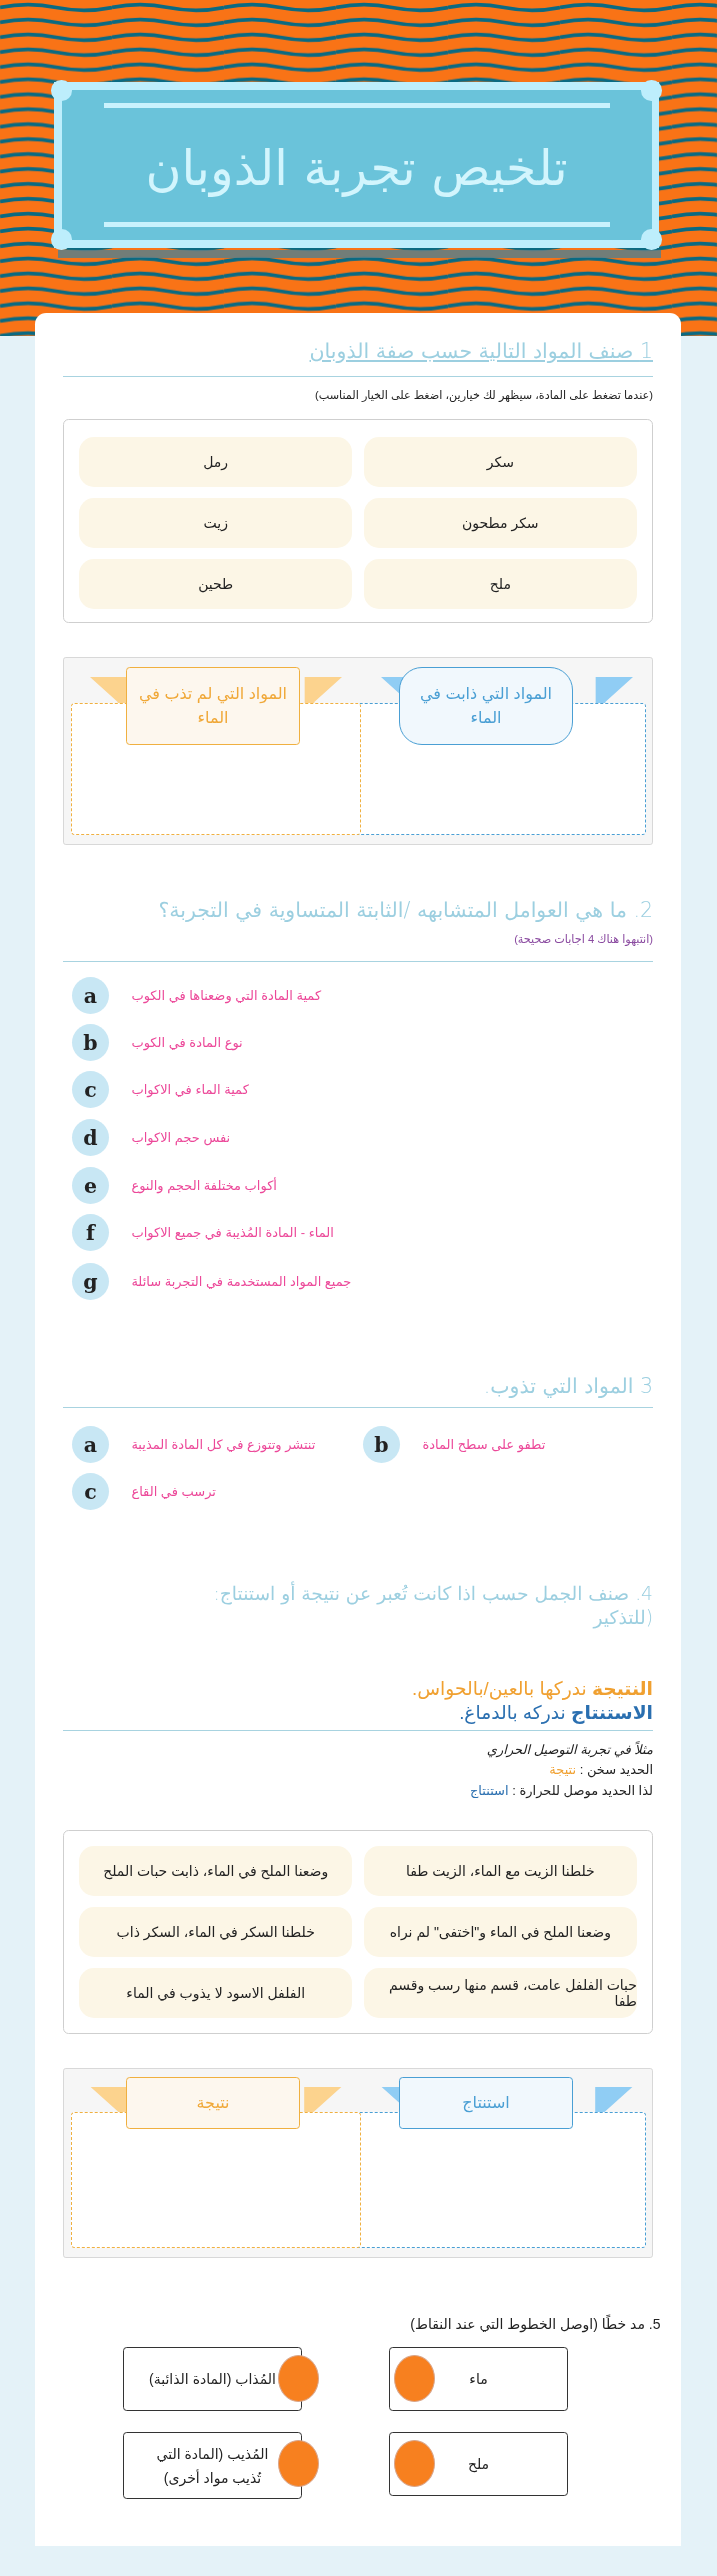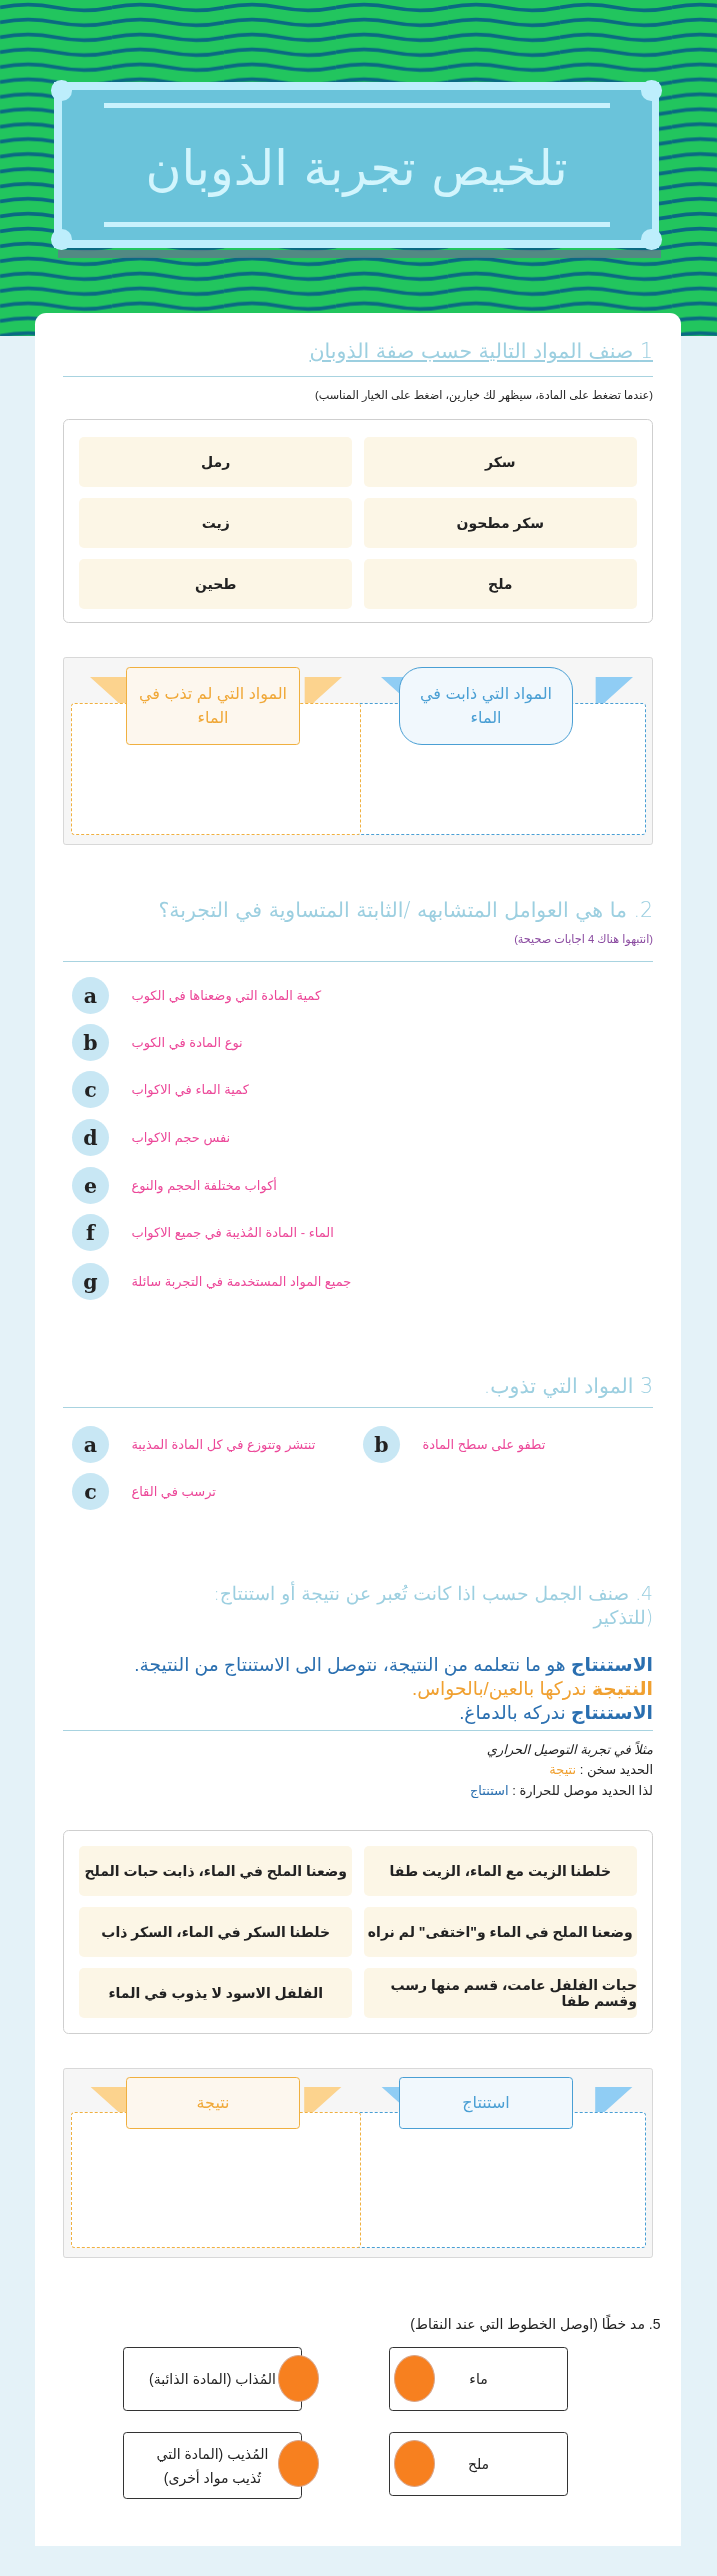--- a/index.html
+++ b/index.html
@@ -7,21 +7,21 @@
   body {
     height: 2576px;
     background: #e4f2f8;
     font-family: "Liberation Sans", "DejaVu Sans", sans-serif;
     position: relative;
     overflow: hidden;
   }
   
   .wave-bg {
     position: absolute; left: 0; top: 0; width: 717px; height: 336px;
-    background-color: #22c55e;
+    background-color: #f97316;
     overflow: hidden;
   }
   .wave-bg svg { position: absolute; left: 0; top: 0; }
   .banner-shadow {
     position: absolute; left: 58px; top: 250px; width: 603px; height: 7.5px;
     background: #5a7f8a; opacity: 0.85;
   }
   .banner {
     position: absolute; left: 54px; top: 82px; width: 605px; height: 166px;
     background: #bdeefc;
@@ -61,23 +61,23 @@
   .choice-box {
     position: absolute; left: 28px; right: 28px; border: 0.9px solid #cfcfcf; border-radius: 5.6px;
     background: #fff;
   }
   .choice-grid {
     position: absolute; left: 15px; right: 15px; top: 15px;
     display: grid; grid-template-columns: 1fr 1fr; column-gap: 11.2px; row-gap: 11.2px;
     direction: rtl;
   }
   .choice {
-    background: #fcf6e6; border-radius: 5px; height: 50px;
+    background: #fcf6e6; border-radius: 15px; height: 50px;
     display: flex; align-items: center; justify-content: center;
-    font-size: 14px; color: #222; direction: rtl; cursor: pointer; font-weight: bold;
+    font-size: 14px; color: #222; direction: rtl; cursor: pointer;
   }
 
   .zone-box {
     position: absolute; left: 28px; right: 28px; border: 0.9px solid #d8d8d8; border-radius: 2.8px;
     background: #f6f6f6;
   }
   .zone {
     position: absolute; top: 45px; bottom: 9.3px; width: 290px; border-radius: 3.7px; background: #fff;
   }
   .zone.blue { right: 6.5px; border: 1.9px dashed #4a9fd4; }
@@ -220,23 +220,20 @@
     <div class="opt-text">تطفو على سطح المادة</div>
   </div>
   <div class="opt" style="left:37px;top:1160px;">
     <div class="opt-letter">c</div>
     <div class="opt-text">ترسب في القاع</div>
   </div>
 
   <div class="q-title" style="top:1270px;font-size:18.7px;">4. صنف الجمل حسب اذا كانت تُعبر عن نتيجة أو استنتاج:</div>
   <div class="q-title" style="top:1294px;font-size:18.7px;">(للتذكير</div>
 
-  <div class="q4-line" style="top:1341px;">
-    <span class="blue-t b">الاستنتاج</span><span class="blue-t"> هو ما نتعلمه من النتيجة، نتوصل الى الاستنتاج من النتيجة.</span>
-  </div>
   <div class="q4-line" style="top:1365px;">
     <span class="orange-t b">النتيجة</span><span class="orange-t"> ندركها بالعين/بالحواس.</span>
   </div>
   <div class="q4-line" style="top:1389px;">
     <span class="blue-t b">الاستنتاج</span><span class="blue-t"> ندركه بالدماغ.</span>
   </div>
   <div class="divider" style="top:1417px;"></div>
 
   <div class="ex-line" style="top:1429px;font-style:italic;">مثلاً في تجربة التوصيل الحراري</div>
   <div class="ex-line" style="top:1449px;">

